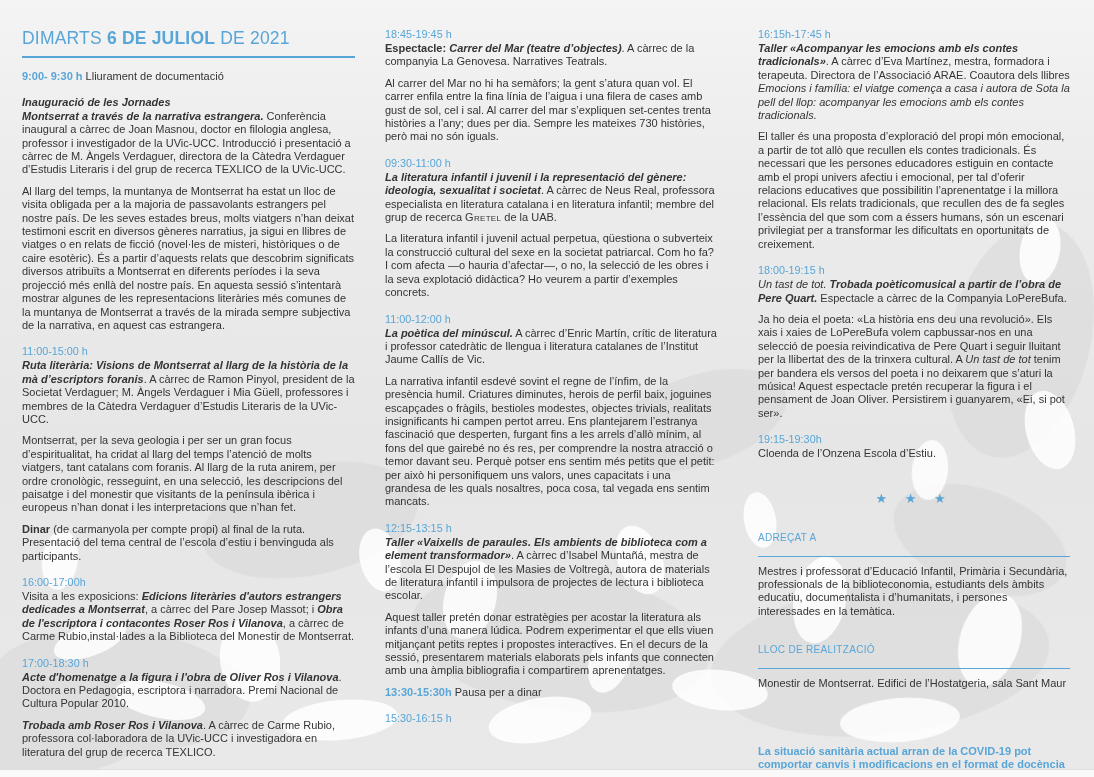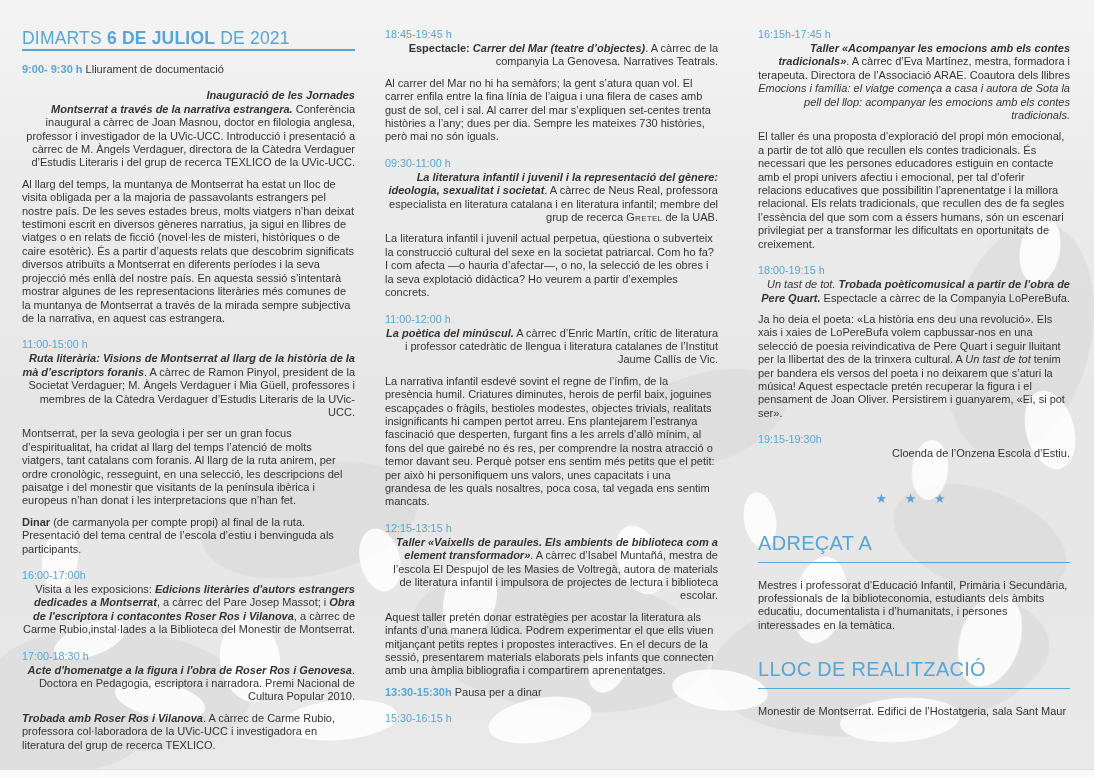--- a/index.html
+++ b/index.html
@@ -15,38 +15,38 @@
   .texture{position:absolute;inset:0;z-index:0;pointer-events:none;}
   .bottom-strip{position:absolute;left:0;right:0;bottom:0;height:7px;background:#fafafa;border-top:1px solid #dedede;z-index:2;}
   .cols{position:relative;z-index:1;display:flex;padding:28px 24px 0 22px;box-sizing:border-box;}
   .col{flex:none;}
   .col1{width:333px;margin-right:30px;}
   .col2{width:333px;margin-right:40px;}
   .col3{width:312px;}
 
   h1.day{
     font-size:17.5px;font-weight:400;color:var(--accent,#58a5d7);
-    letter-spacing:.2px;margin:0 0 12px;
+    letter-spacing:.2px;margin:0 0 12px;padding-bottom:7px;
     border-bottom:2px solid var(--accent,#58a5d7);
   }
   h1.day .db{font-weight:700;}
   .col .day:not(:first-child){margin-top:22px;}
 
   h2.section{
-    font-size:20px;font-weight:500;color:var(--accent,#58a5d7);
-    letter-spacing:.3px;margin:26px 0 16px;padding-bottom:7px;
+    font-size:10px;font-weight:500;color:var(--accent,#58a5d7);
+    letter-spacing:.3px;margin:26px 0 8px;padding-bottom:13px;
     border-bottom:1px solid var(--accent,#58a5d7);
   }
 
   p.body{
     font-size:11px;line-height:1.22;color:var(--body-color,#343434);
     margin:8px 0 0;hyphens:auto;
   }
   .event{margin-top:13px;}
-  .event p.body{margin-top:2px;text-align:right;}
+  .event p.body{margin-top:2px;}
   .col > :first-child{margin-top:0;}
 
   .time{
     font-size:10.8px;font-weight:400;color:var(--accent,#58a5d7);
     margin:0 0 2px;
   }
   .time-inline{color:var(--accent,#58a5d7);font-weight:700;}
   .b{font-weight:700;}
   .i{font-style:italic;}
   .bi{font-weight:700;font-style:italic;}
@@ -111,21 +111,21 @@
           <p class="body"><span class="bi">Ruta literària: Visions de Montserrat al llarg de la història de la mà d’escriptors foranis</span><span class="r">. A càrrec de Ramon Pinyol, president de la Societat Verdaguer; M. Àngels Verdaguer i Mia Güell, professores i membres de la Càtedra Verdaguer d’Estudis Literaris de la UVic-UCC.</span></p>
         </div>
         <p class="body para"><span class="r">Montserrat, per la seva geologia i per ser un gran focus d’espiritualitat, ha cridat al llarg del temps l’atenció de molts viatgers, tant catalans com foranis. Al llarg de la ruta anirem, per ordre cronològic, resseguint, en una selecció, les descripcions del paisatge i del monestir que visitants de la península ibèrica i europeus n’han donat i les interpretacions que n’han fet.</span></p>
         <p class="body para"><span class="b">Dinar</span><span class="r"> (de carmanyola per compte propi) al final de la ruta. Presentació del tema central de l’escola d’estiu i benvinguda als participants.</span></p>
         <div class="event">
           <div class="time">16:00-17:00h</div>
           <p class="body"><span class="r">Visita a les exposicions: </span><span class="bi">Edicions literàries d'autors estrangers dedicades a Montserrat</span><span class="r">, a càrrec del Pare Josep Massot; i </span><span class="bi">Obra de l'escriptora i contacontes Roser Ros i Vilanova</span><span class="r">, a càrrec de Carme Rubio,instal·lades a la Biblioteca del Monestir de Montserrat.</span></p>
         </div>
         <div class="event">
           <div class="time">17:00-18:30 h</div>
-          <p class="body"><span class="bi">Acte d'homenatge a la figura i l'obra de Roser Ros i Genovesa</span><span class="r">. Doctora en Pedagogia, escriptora i narradora. Premi Nacional de Cultura Popular 2010.</span></p>
+          <p class="body"><span class="bi">Acte d'homenatge a la figura i l'obra de Oliver Ros i Vilanova</span><span class="r">. Doctora en Pedagogia, escriptora i narradora. Premi Nacional de Cultura Popular 2010.</span></p>
         </div>
         <p class="body para"><span class="bi">Trobada amb Roser Ros i Vilanova</span><span class="r">. A càrrec de Carme Rubio, professora col·laboradora de la UVic-UCC i investigadora en literatura del grup de recerca TEXLICO.</span></p>
       </section>
     <section class="col col2">
         <div class="event">
           <div class="time">18:45-19:45 h</div>
           <p class="body"><span class="b">Espectacle: </span><span class="bi">Carrer del Mar (teatre d’objectes)</span><span class="r">. A càrrec de la companyia La Genovesa. Narratives Teatrals.</span></p>
         </div>
         <p class="body para"><span class="r">Al carrer del Mar no hi ha semàfors; la gent s’atura quan vol. El carrer enfila entre la fina línia de l’aigua i una filera de cases amb gust de sol, cel i sal. Al carrer del mar s’expliquen set-centes trenta històries a l’any; dues per dia. Sempre les mateixes 730 històries, però mai no són iguals.</span></p>
         <div class="event">

